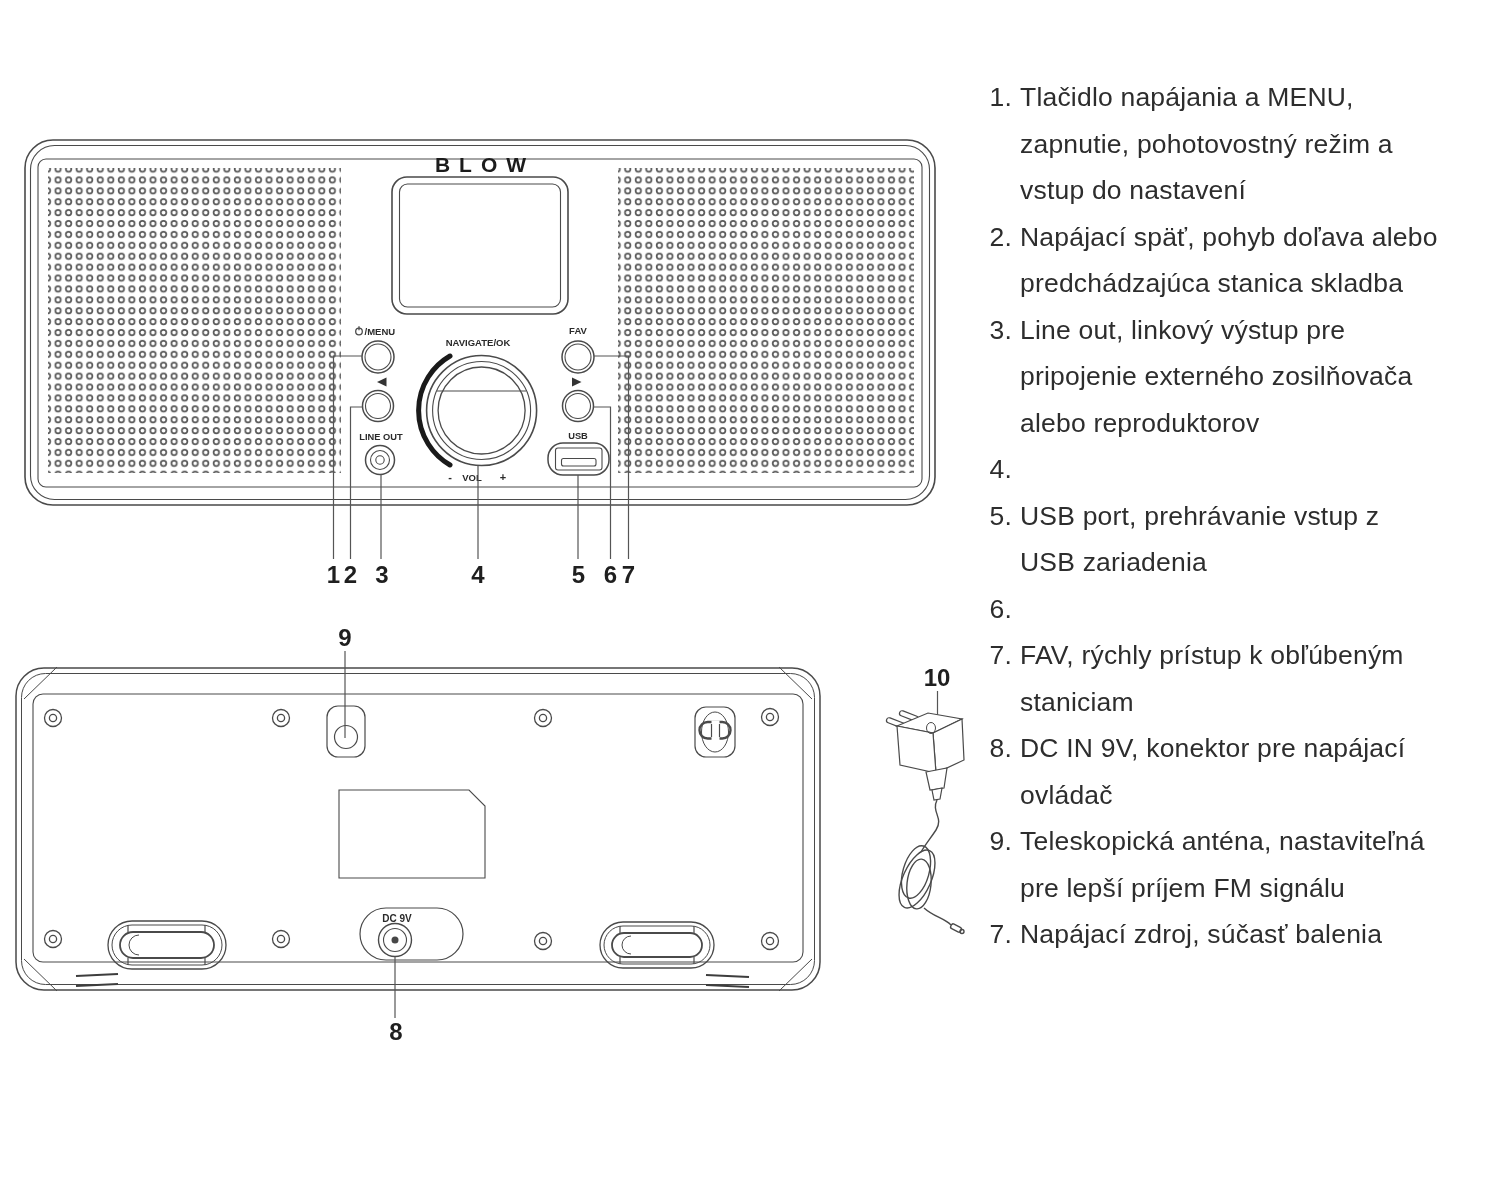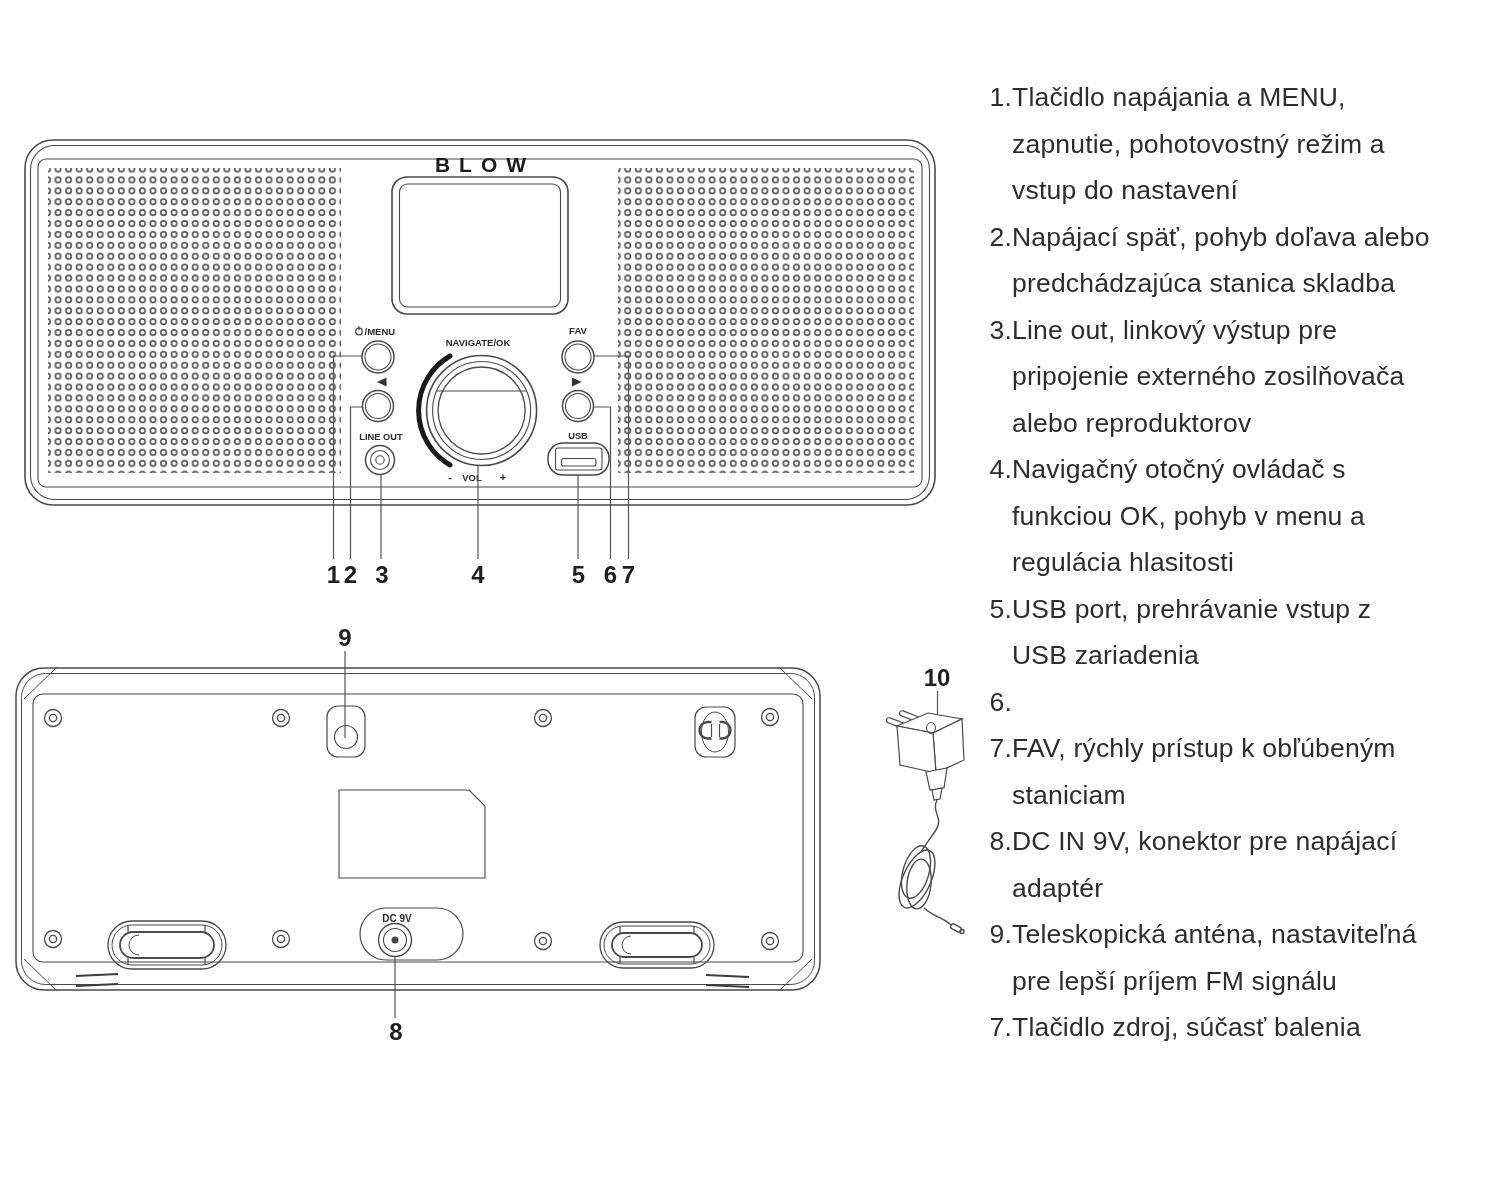--- a/index.html
+++ b/index.html
@@ -9,21 +9,21 @@
   .front-svg{left:20px;top:130px;}
   .back-svg{left:8px;top:616px;}
   svg text{font-family:"Liberation Sans",sans-serif;}
   .lbl{font-weight:700;fill:#2a2a2a;stroke:none;}
   .num{font-weight:700;fill:#1f1f1f;stroke:none;font-size:24px;}
   .logo{font-weight:700;fill:#1c1c1c;stroke:none;font-size:21px;letter-spacing:9px;}
   .desc-list{position:absolute;left:972px;top:74px;width:520px;list-style:none;margin:0;padding:0;
              font-size:26.5px;line-height:46.5px;color:#2d2d2d;letter-spacing:0.2px;}
   .desc-item{display:flex;}
   .desc-num{flex:0 0 40px;width:40px;text-align:right;}
-  .desc-text{white-space:pre-line;margin-left:0;}
+  .desc-text{white-space:pre-line;margin-left:8px;}
 </style>
 </head>
 <body>
 
 <div class="canvas">
 
   <svg class="front-svg" width="920" height="460" viewBox="20 130 920 460">
     <defs>
       <pattern id="grille" width="10.55" height="10.9" patternUnits="userSpaceOnUse">
         <circle cx="5.3" cy="5.5" r="2.75" fill="none" stroke="#585858" stroke-width="1.7"></circle>
@@ -273,46 +273,43 @@
 predchádzajúca stanica skladba</span>
     </li>
     <li class="desc-item">
       <span class="desc-num">3.</span>
       <span class="desc-text">Line out, linkový výstup pre
 pripojenie externého zosilňovača
 alebo reproduktorov</span>
     </li>
     <li class="desc-item">
       <span class="desc-num">4.</span>
-      <span class="desc-text">Navigačný otočný ovládač s
-funkciou OK, pohyb v menu a
-regulácia hlasitosti</span>
     </li>
     <li class="desc-item">
       <span class="desc-num">5.</span>
       <span class="desc-text">USB port, prehrávanie vstup z
 USB zariadenia</span>
     </li>
     <li class="desc-item">
       <span class="desc-num">6.</span>
     </li>
     <li class="desc-item">
       <span class="desc-num">7.</span>
       <span class="desc-text">FAV, rýchly prístup k obľúbeným
 staniciam</span>
     </li>
     <li class="desc-item">
       <span class="desc-num">8.</span>
       <span class="desc-text">DC IN 9V, konektor pre napájací
-adaptér</span>
+ovládač</span>
     </li>
     <li class="desc-item">
       <span class="desc-num">9.</span>
       <span class="desc-text">Teleskopická anténa, nastaviteľná
 pre lepší príjem FM signálu</span>
     </li>
     <li class="desc-item">
       <span class="desc-num">7.</span>
-      <span class="desc-text">Tlačidlo zdroj, súčasť balenia</span>
+      <span class="desc-text">Napájací zdroj, súčasť balenia</span>
     </li>
   </ol>
 
 </div>
 
 </body></html>

